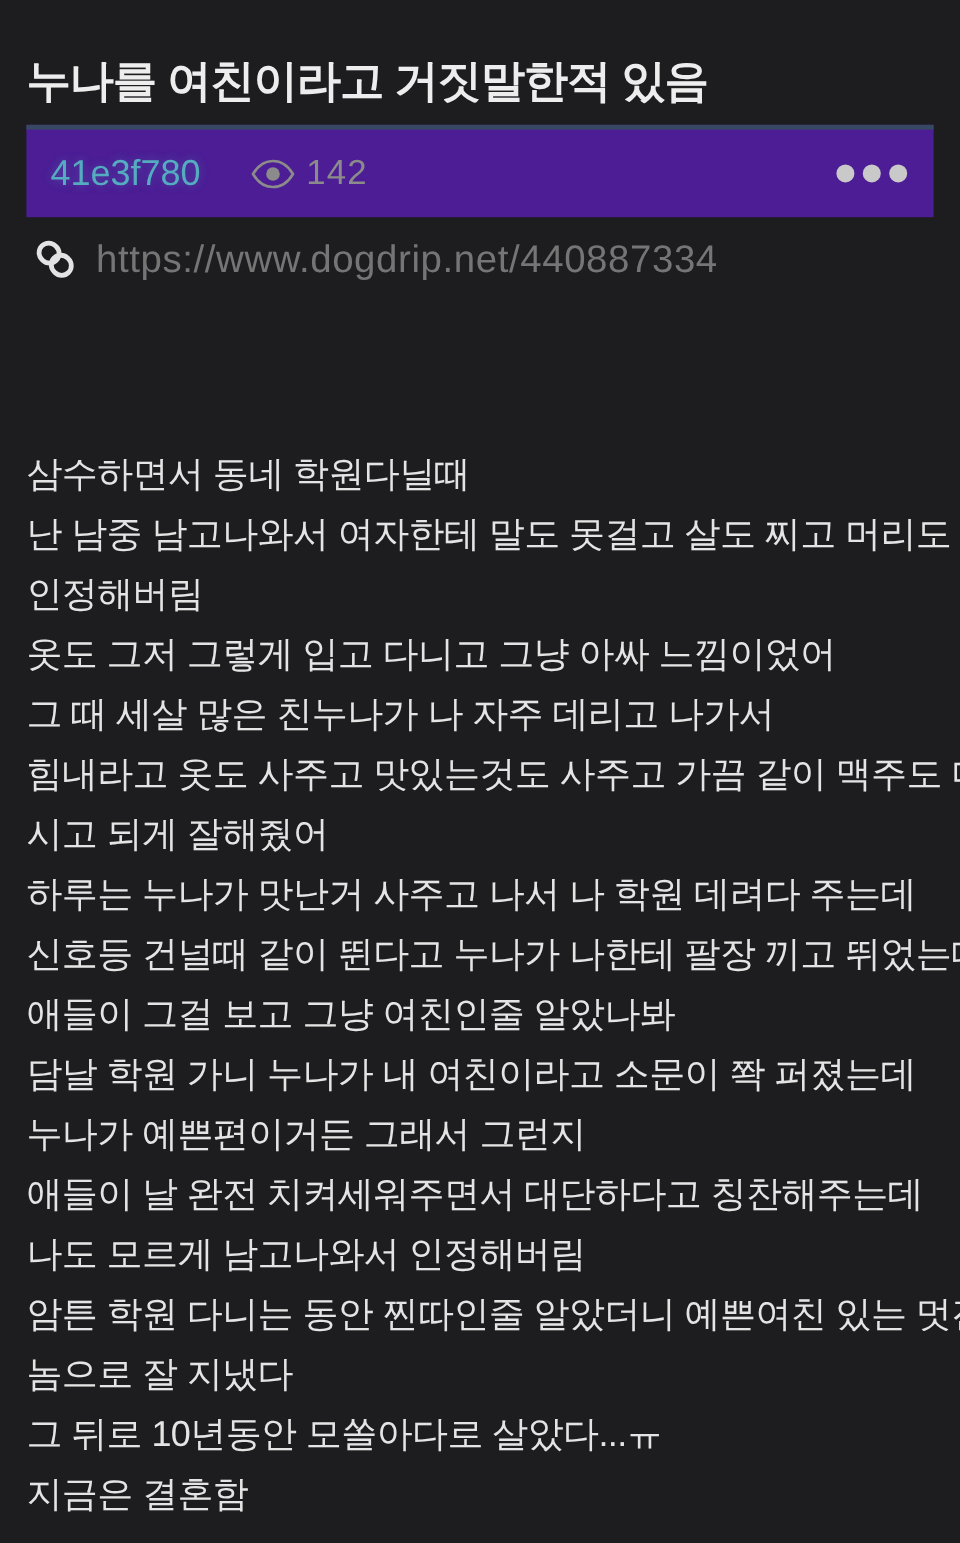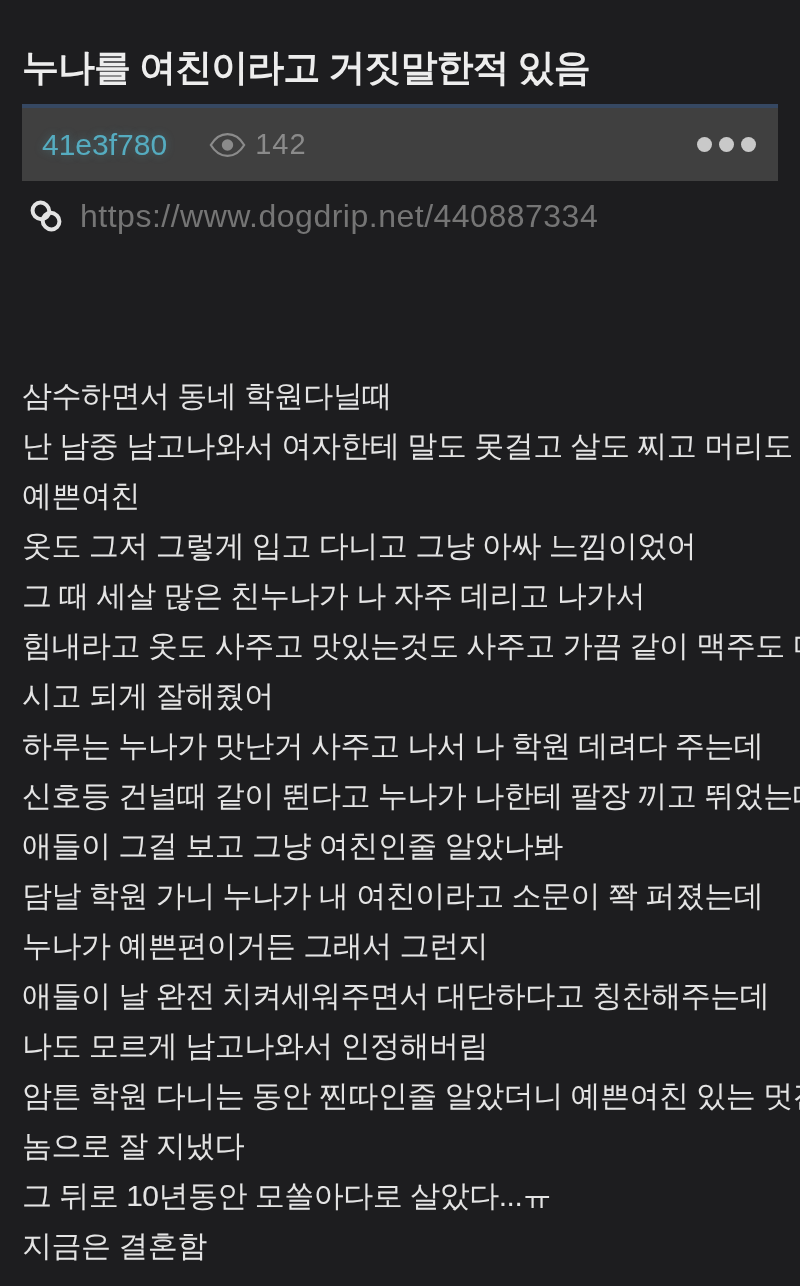--- a/index.html
+++ b/index.html
@@ -27,21 +27,21 @@
     color: #ededed;
     white-space: nowrap;
   }
   
   .meta-bar {
     position: absolute;
     top: 104px;
     left: 22px;
     right: 22px;
     height: 77px;
-    background: #404040;
+    background: #4c1d95;
     border-top: 4px solid #364862;
     display: flex;
     align-items: center;
     padding: 0 20px;
     box-sizing: border-box;
   }
   .author {
     font-size: 30px;
     color: #55acc0;
     text-shadow: 0 0 8px rgba(85, 172, 192, 0.35);
@@ -145,21 +145,21 @@
           <rect x="7.2" y="11.2" width="9.6" height="10.2" rx="4.8"></rect>
         </g>
       </svg>
     </span>
     <span class="link-url">https://www.dogdrip.net/440887334</span>
   </a>
 
   <div class="post-body">
     <div class="body-line">삼수하면서 동네 학원다닐때</div>
     <div class="body-line">난 남중 남고나와서 여자한테 말도 못걸고 살도 찌고 머리도</div>
-    <div class="body-line">예쁜여친</div>
+    <div class="body-line">인정해버림</div>
     <div class="body-line">옷도 그저 그렇게 입고 다니고 그냥 아싸 느낌이었어</div>
     <div class="body-line">그 때 세살 많은 친누나가 나 자주 데리고 나가서</div>
     <div class="body-line">힘내라고 옷도 사주고 맛있는것도 사주고 가끔 같이 맥주도 마</div>
     <div class="body-line">시고 되게 잘해줬어</div>
     <div class="body-line">하루는 누나가 맛난거 사주고 나서 나 학원 데려다 주는데</div>
     <div class="body-line">신호등 건널때 같이 뛴다고 누나가 나한테 팔장 끼고 뛰었는데</div>
     <div class="body-line">애들이 그걸 보고 그냥 여친인줄 알았나봐</div>
     <div class="body-line">담날 학원 가니 누나가 내 여친이라고 소문이 쫙 퍼졌는데</div>
     <div class="body-line">누나가 예쁜편이거든 그래서 그런지</div>
     <div class="body-line">애들이 날 완전 치켜세워주면서 대단하다고 칭찬해주는데</div>

